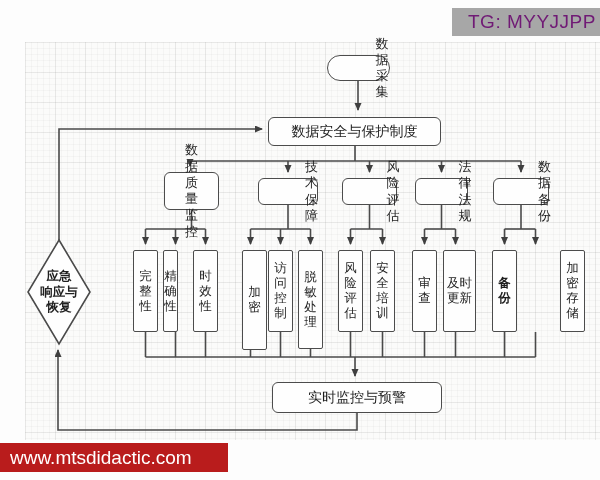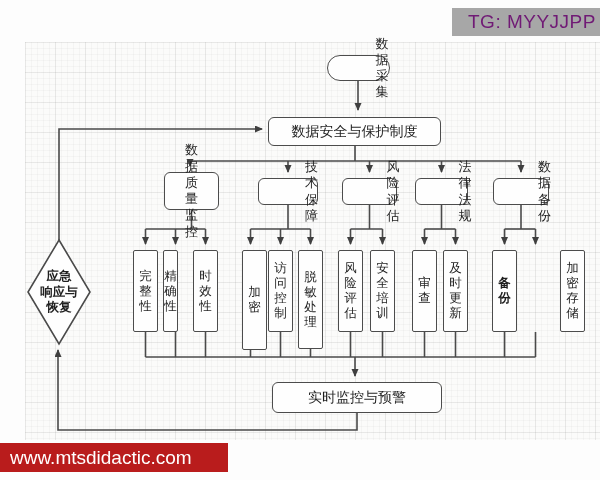--- a/index.html
+++ b/index.html
@@ -139,21 +139,21 @@
   <div class="box vbox" style="left:193px;top:250px;width:25px;height:82px;">时效性</div>
 
   <div class="box vbox" style="left:242px;top:250px;width:25px;height:100px;">加密</div>
   <div class="box vbox" style="left:268px;top:250px;width:25px;height:82px;">访问控制</div>
   <div class="box vbox" style="left:298px;top:250px;width:25px;height:99px;">脱敏处理</div>
 
   <div class="box vbox" style="left:338px;top:250px;width:25px;height:82px;">风险评估</div>
   <div class="box vbox" style="left:370px;top:250px;width:25px;height:82px;">安全培训</div>
 
   <div class="box vbox" style="left:412px;top:250px;width:25px;height:82px;">审查</div>
-  <div class="box vbox" style="left:443px;top:250px;width:25px;height:82px;">及时更新</div>
+  <div class="box vbox" style="left:443px;top:250px;width:33px;height:82px;">及时更新</div>
 
   <div class="box vbox" style="left:492px;top:250px;width:25px;height:82px;font-weight:bold;">备份</div>
   <div class="box vbox" style="left:523px;top:250px;width:25px;height:82px;margin-left:37px;">加密存储</div>
 
   <div class="box rounded node-lg" style="left:272px;top:382px;width:170px;height:31px;">实时监控与预警</div>
 
   <div class="diamond-label">
     <div>应急</div>
     <div>响应与</div>
     <div>恢复</div>

